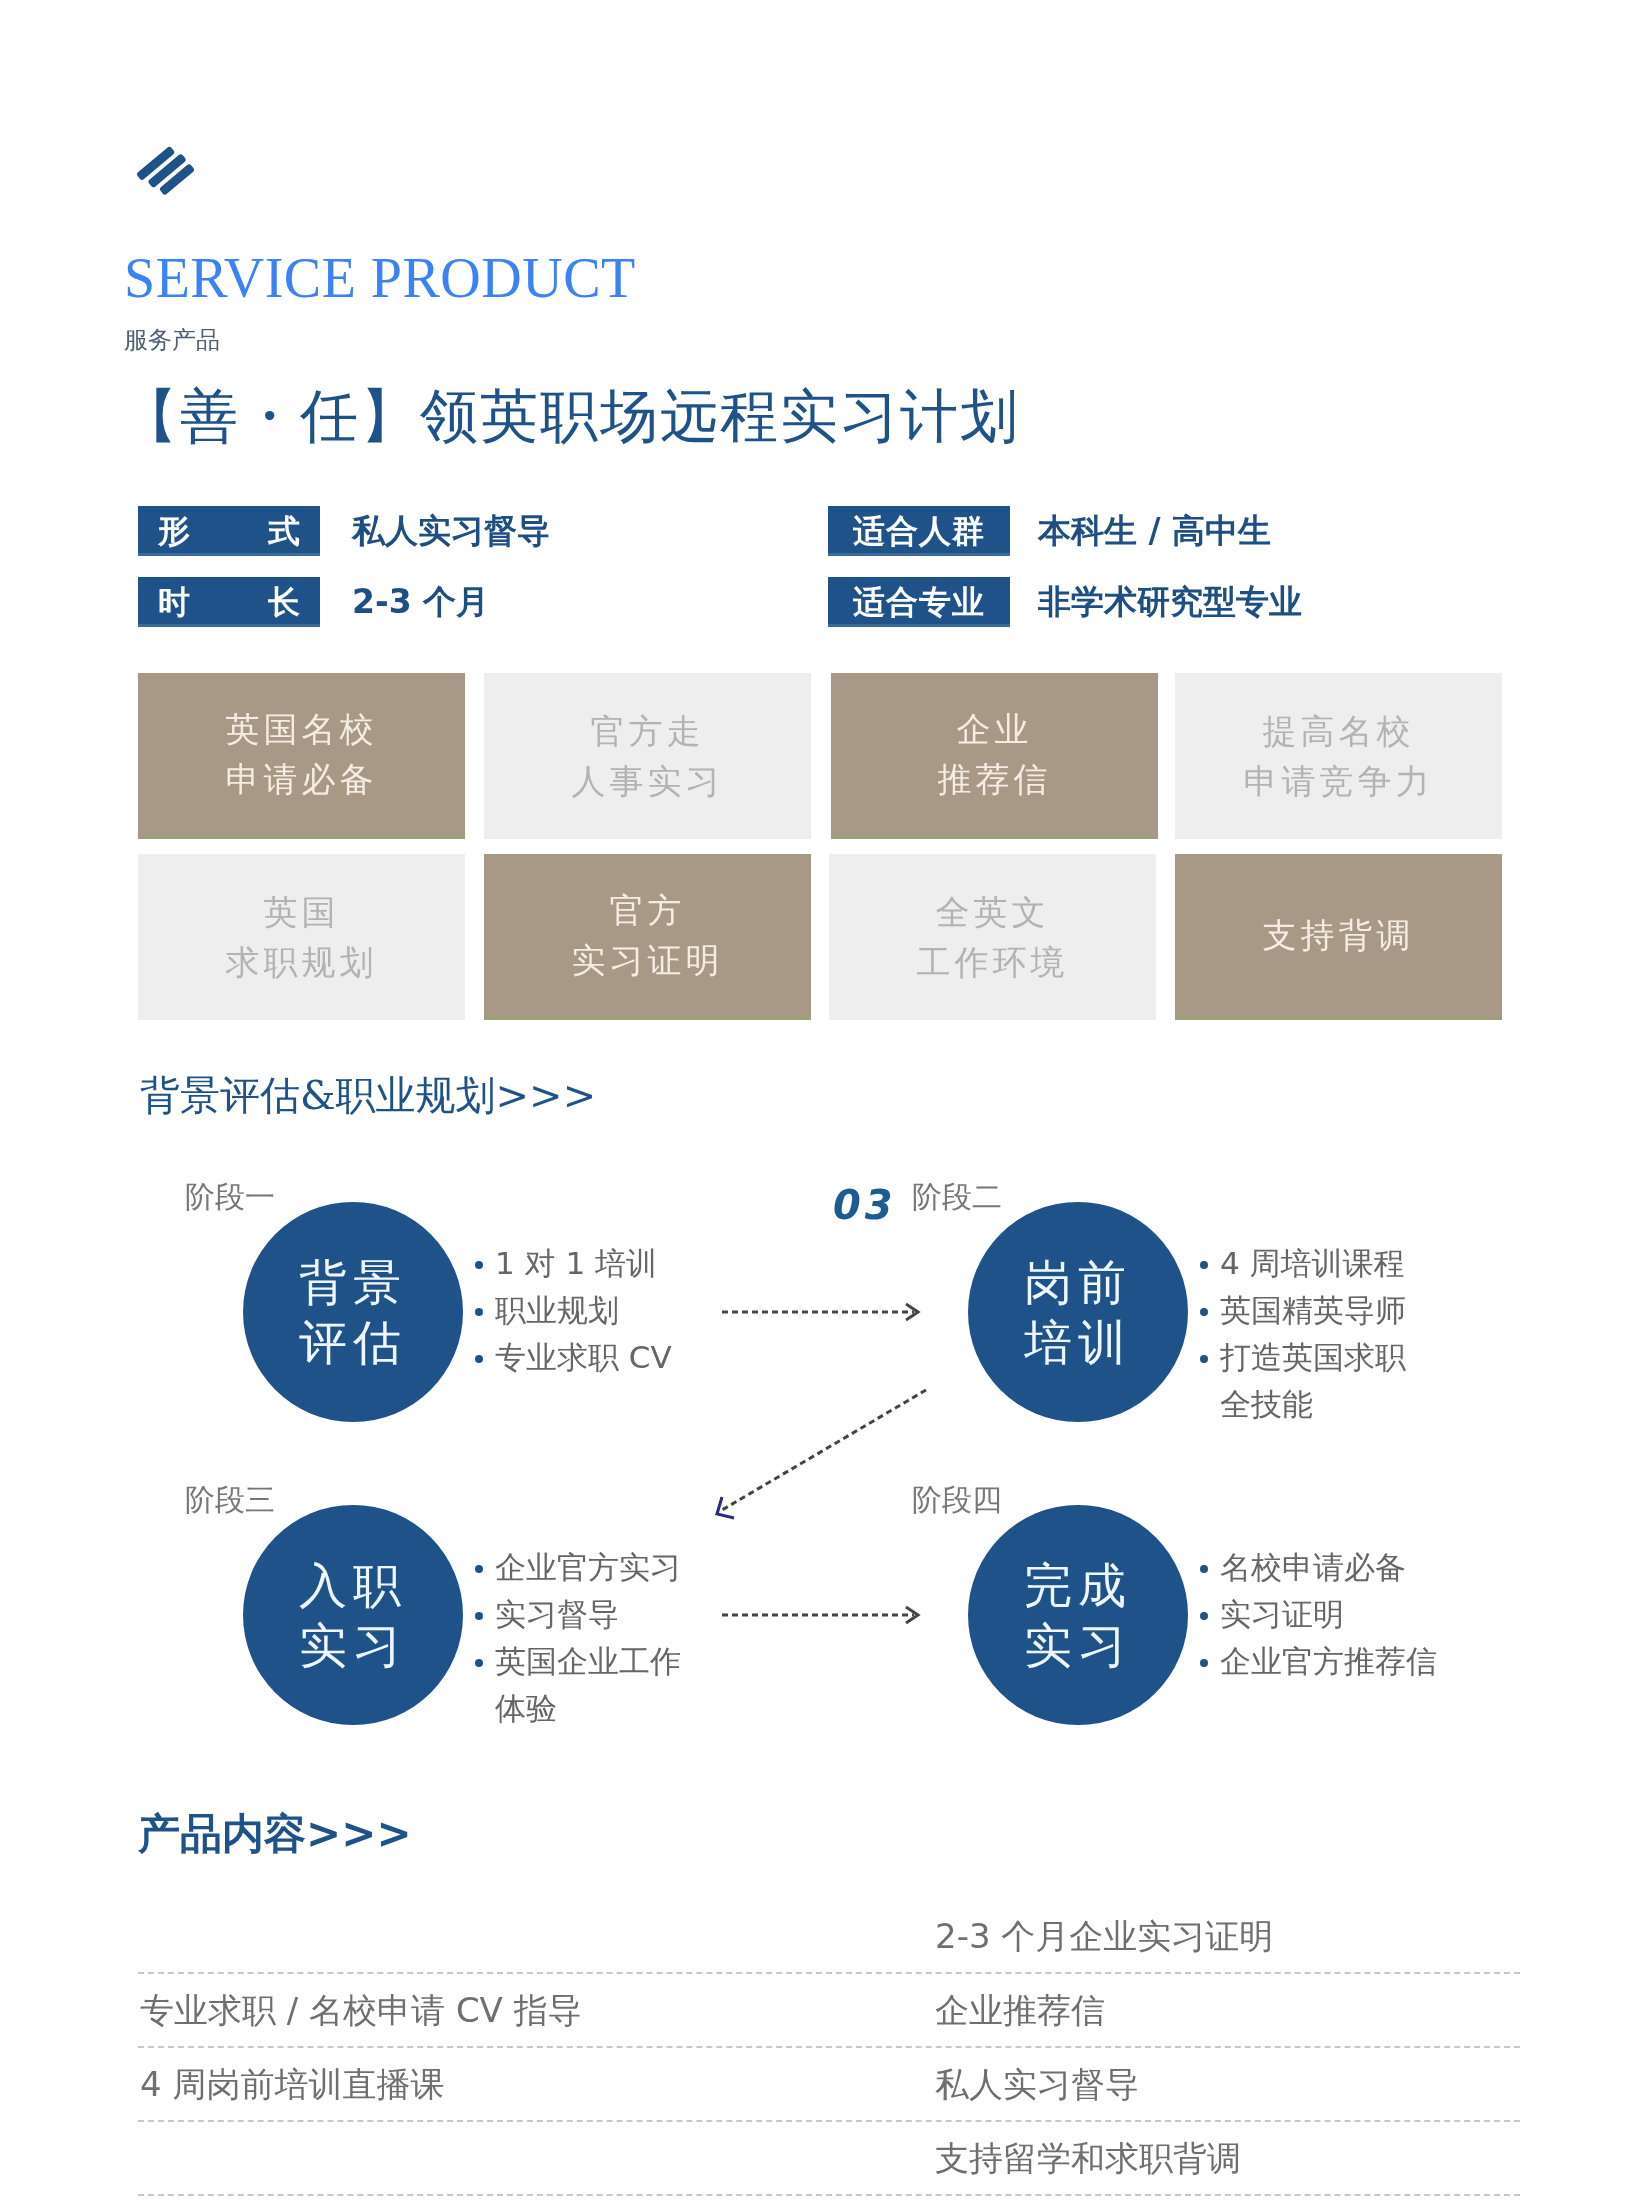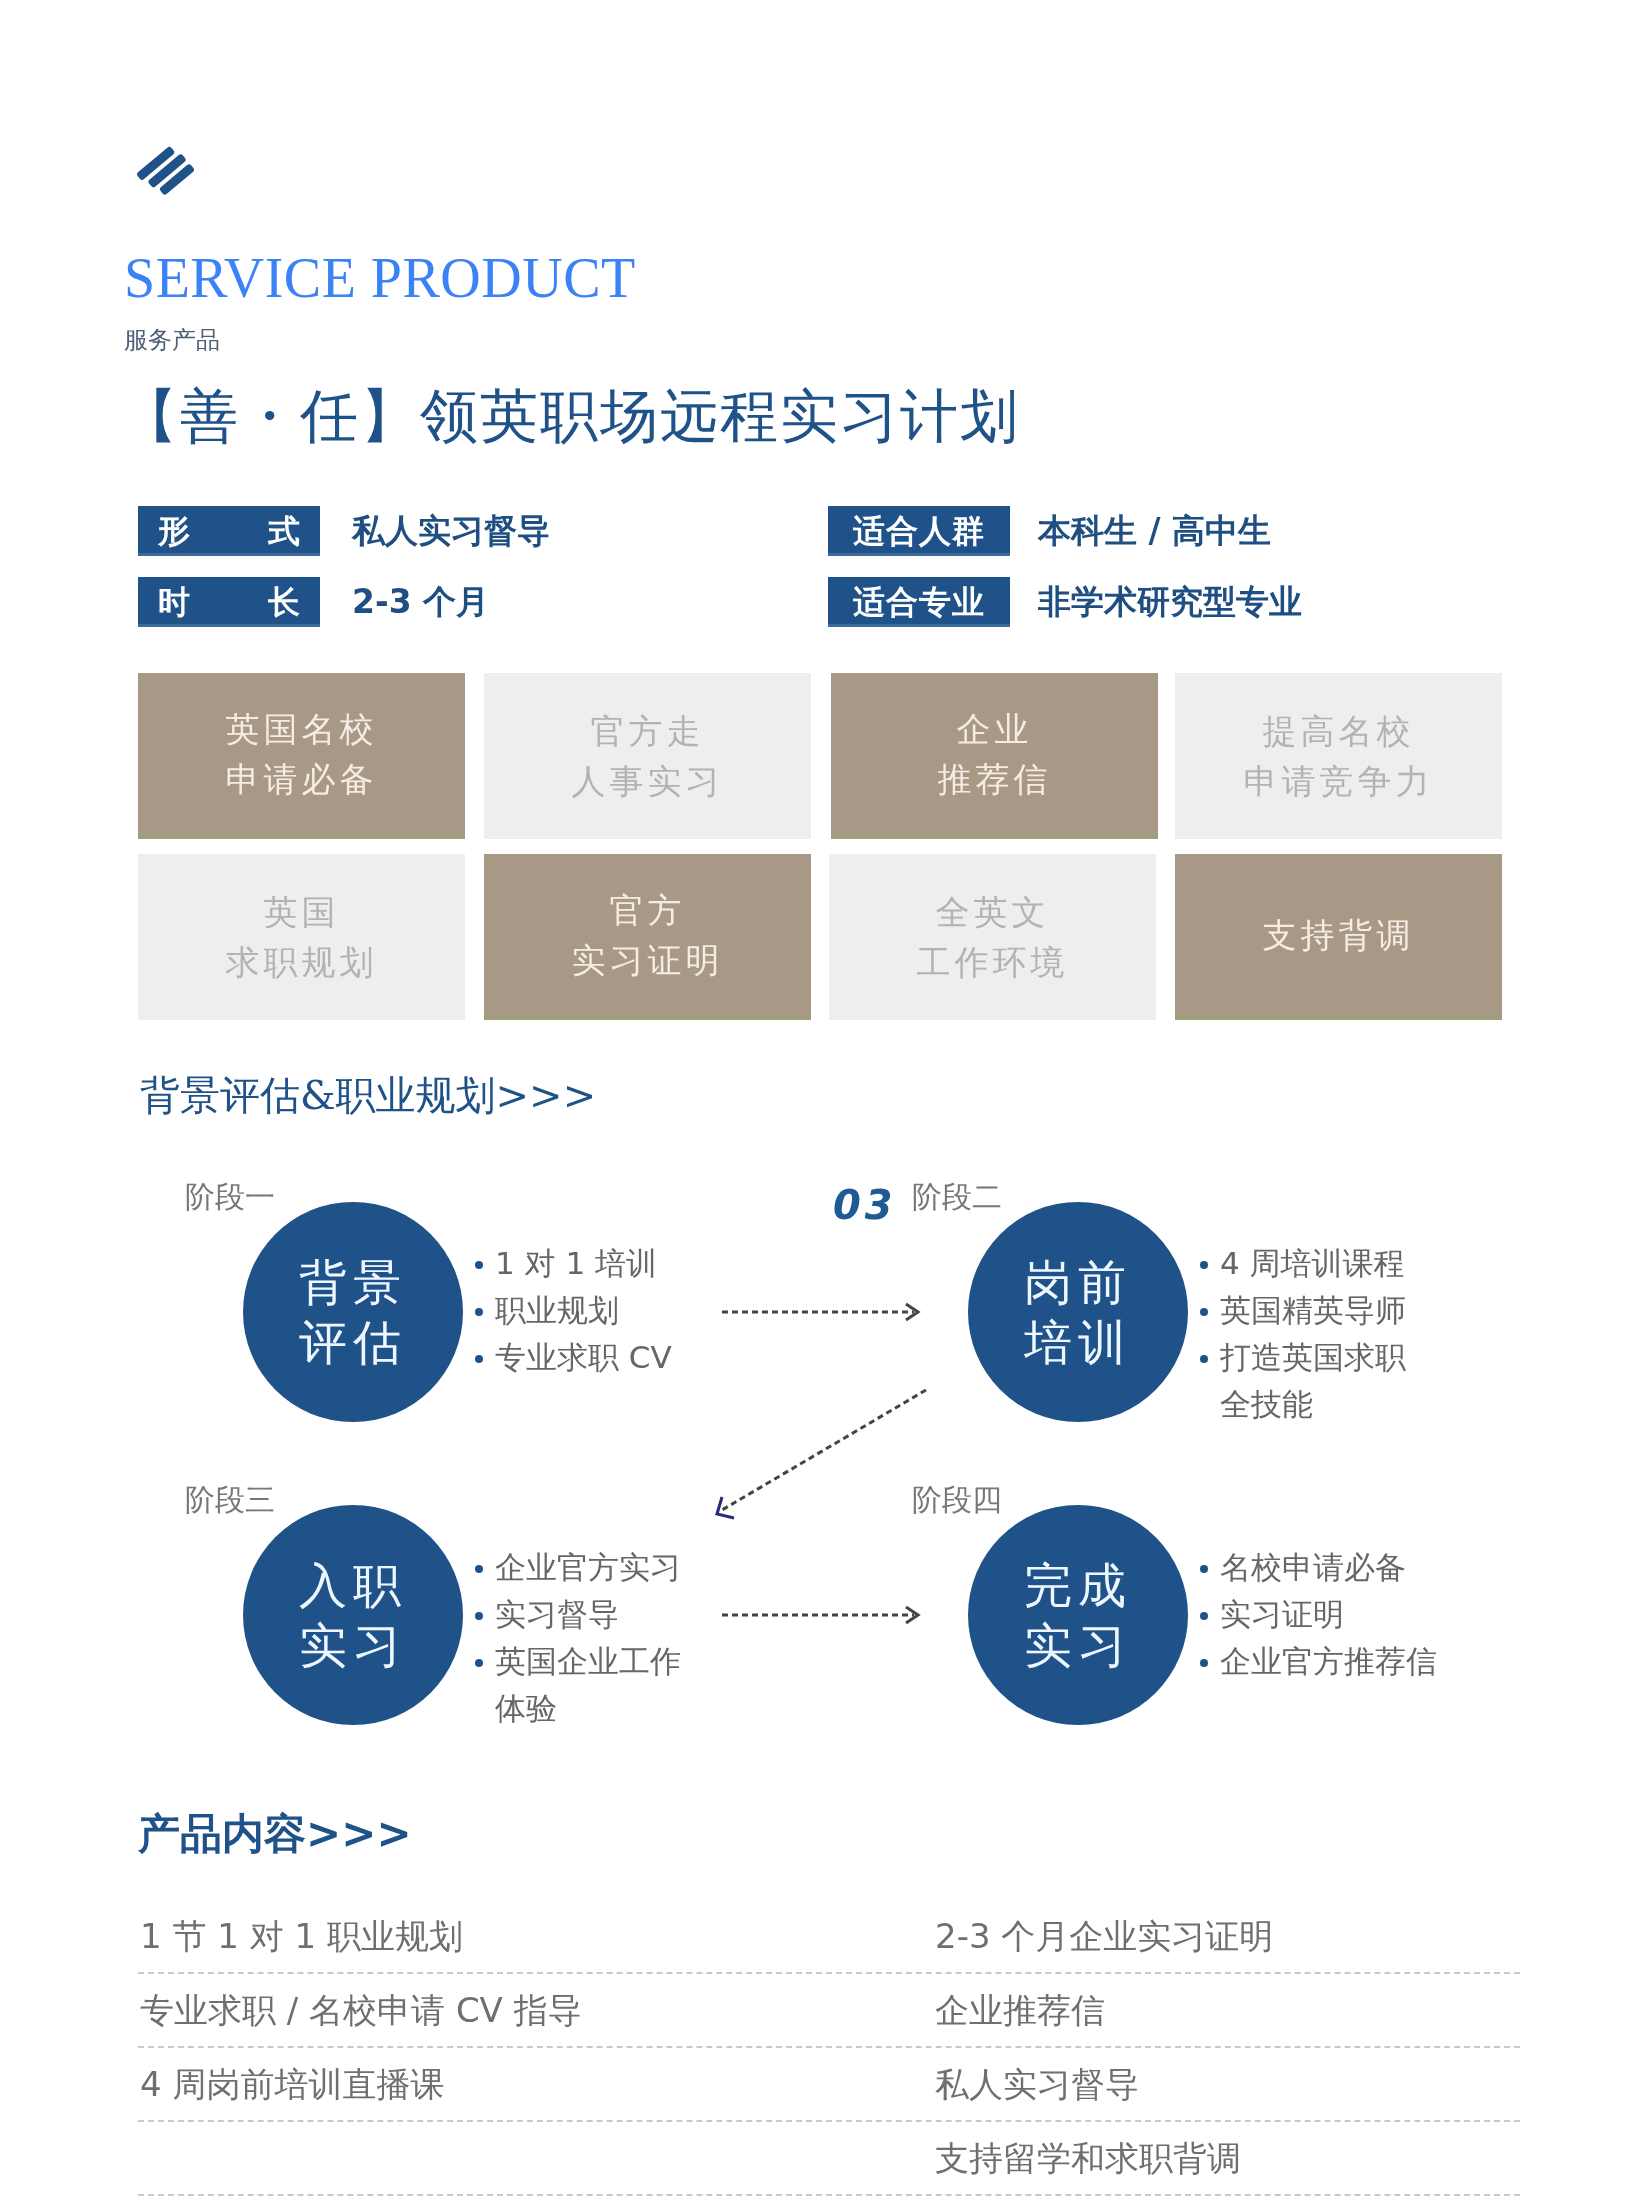--- a/index.html
+++ b/index.html
@@ -155,21 +155,20 @@
   </g>
   <g stroke="#444" stroke-width="3" fill="none">
     <line x1="722" y1="1615" x2="914" y2="1615" stroke-dasharray="6,4"></line>
     <polyline points="906,1607 918,1615 906,1623"></polyline>
   </g>
 </svg>
 
 <div class="abs prod-heading">产品内容&gt;&gt;&gt;</div>
 
 <div class="abs list-row" style="top:1900px;">
-  <span class="list-cell left">1 节 1 对 1 职业规划</span>
   <span class="list-cell right">2-3 个月企业实习证明</span>
 </div>
 <div class="abs list-row" style="top:1974px;">
   <span class="list-cell left">专业求职 / 名校申请 CV 指导</span>
   <span class="list-cell right">企业推荐信</span>
 </div>
 <div class="abs list-row" style="top:2048px;">
   <span class="list-cell left">4 周岗前培训直播课</span>
   <span class="list-cell right">私人实习督导</span>
 </div>

